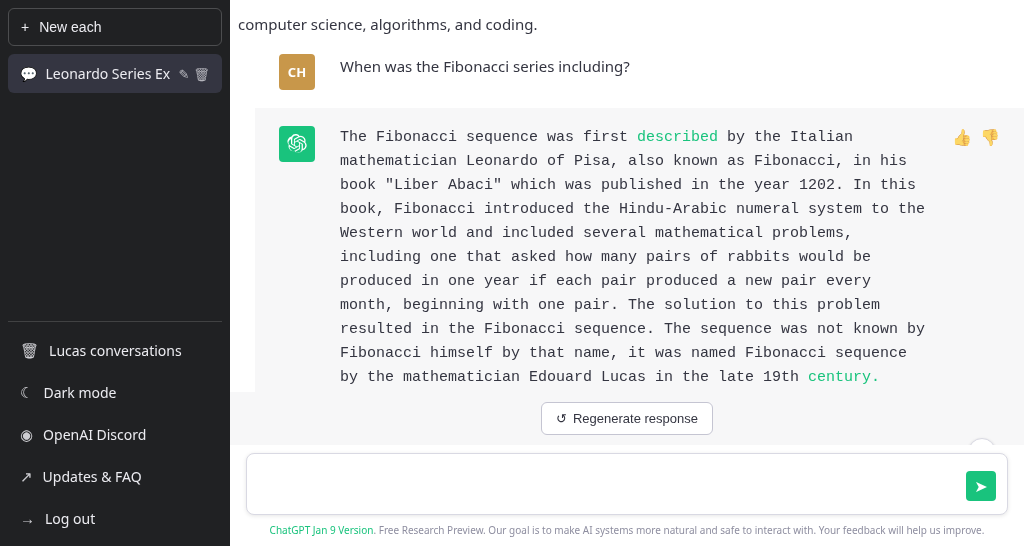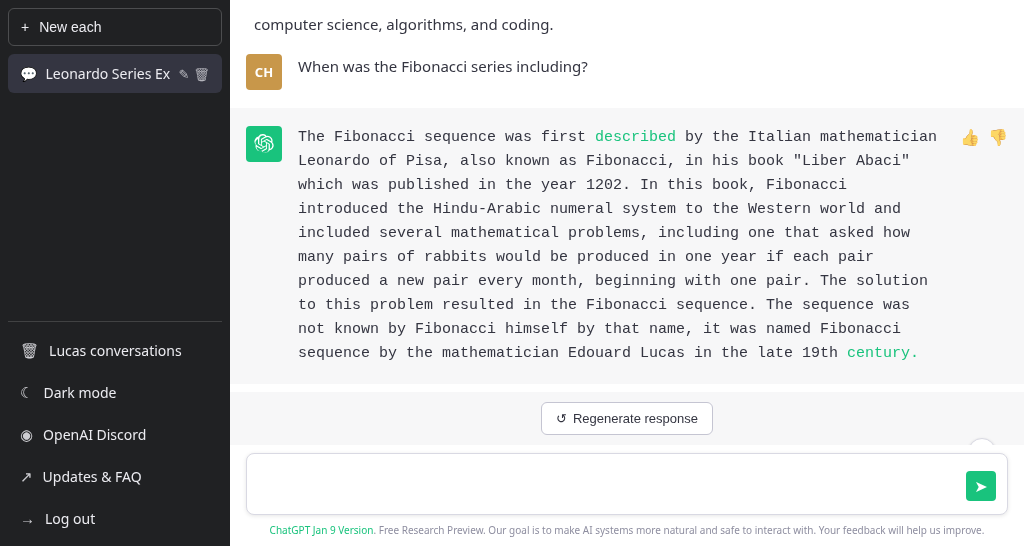--- a/index.html
+++ b/index.html
@@ -102,24 +102,25 @@
       flex: 1;
       overflow-y: auto;
       padding: 0;
     }
 
     
     .chat-messages::-webkit-scrollbar { width: 6px; }
     .chat-messages::-webkit-scrollbar-thumb { background: #c5c5d2; border-radius: 3px; }
 
     .message-row {
-      padding: 18px 16px;
-      display: flex;
-      gap: 16px;
+      padding: 18px 24px;
+      display: flex;
+      gap: 25px;
       align-items: flex-start;
+      margin-left: 25px;
     }
     .message-row.user-row {
       background: #fff;
     }
     .message-row.assistant-row {
       background: #f7f7f8;
       font-family: Liberation Mono, monospace;
     }
 
     .avatar {
@@ -153,21 +154,21 @@
     }
     .message-actions span {
       cursor: pointer;
       font-size: 16px;
       color: #acacbe;
       opacity: 0.7;
     }
 
     
     .partial-text {
-      padding: 12px 24px 0 24px;
+      padding: 12px 24px 0 8px;
       font-size: 15px;
       color: #343541;
       line-height: 1.6;
     }
 
     
     .regenerate-bar {
       display: flex;
       justify-content: center;
       padding: 10px 0;

